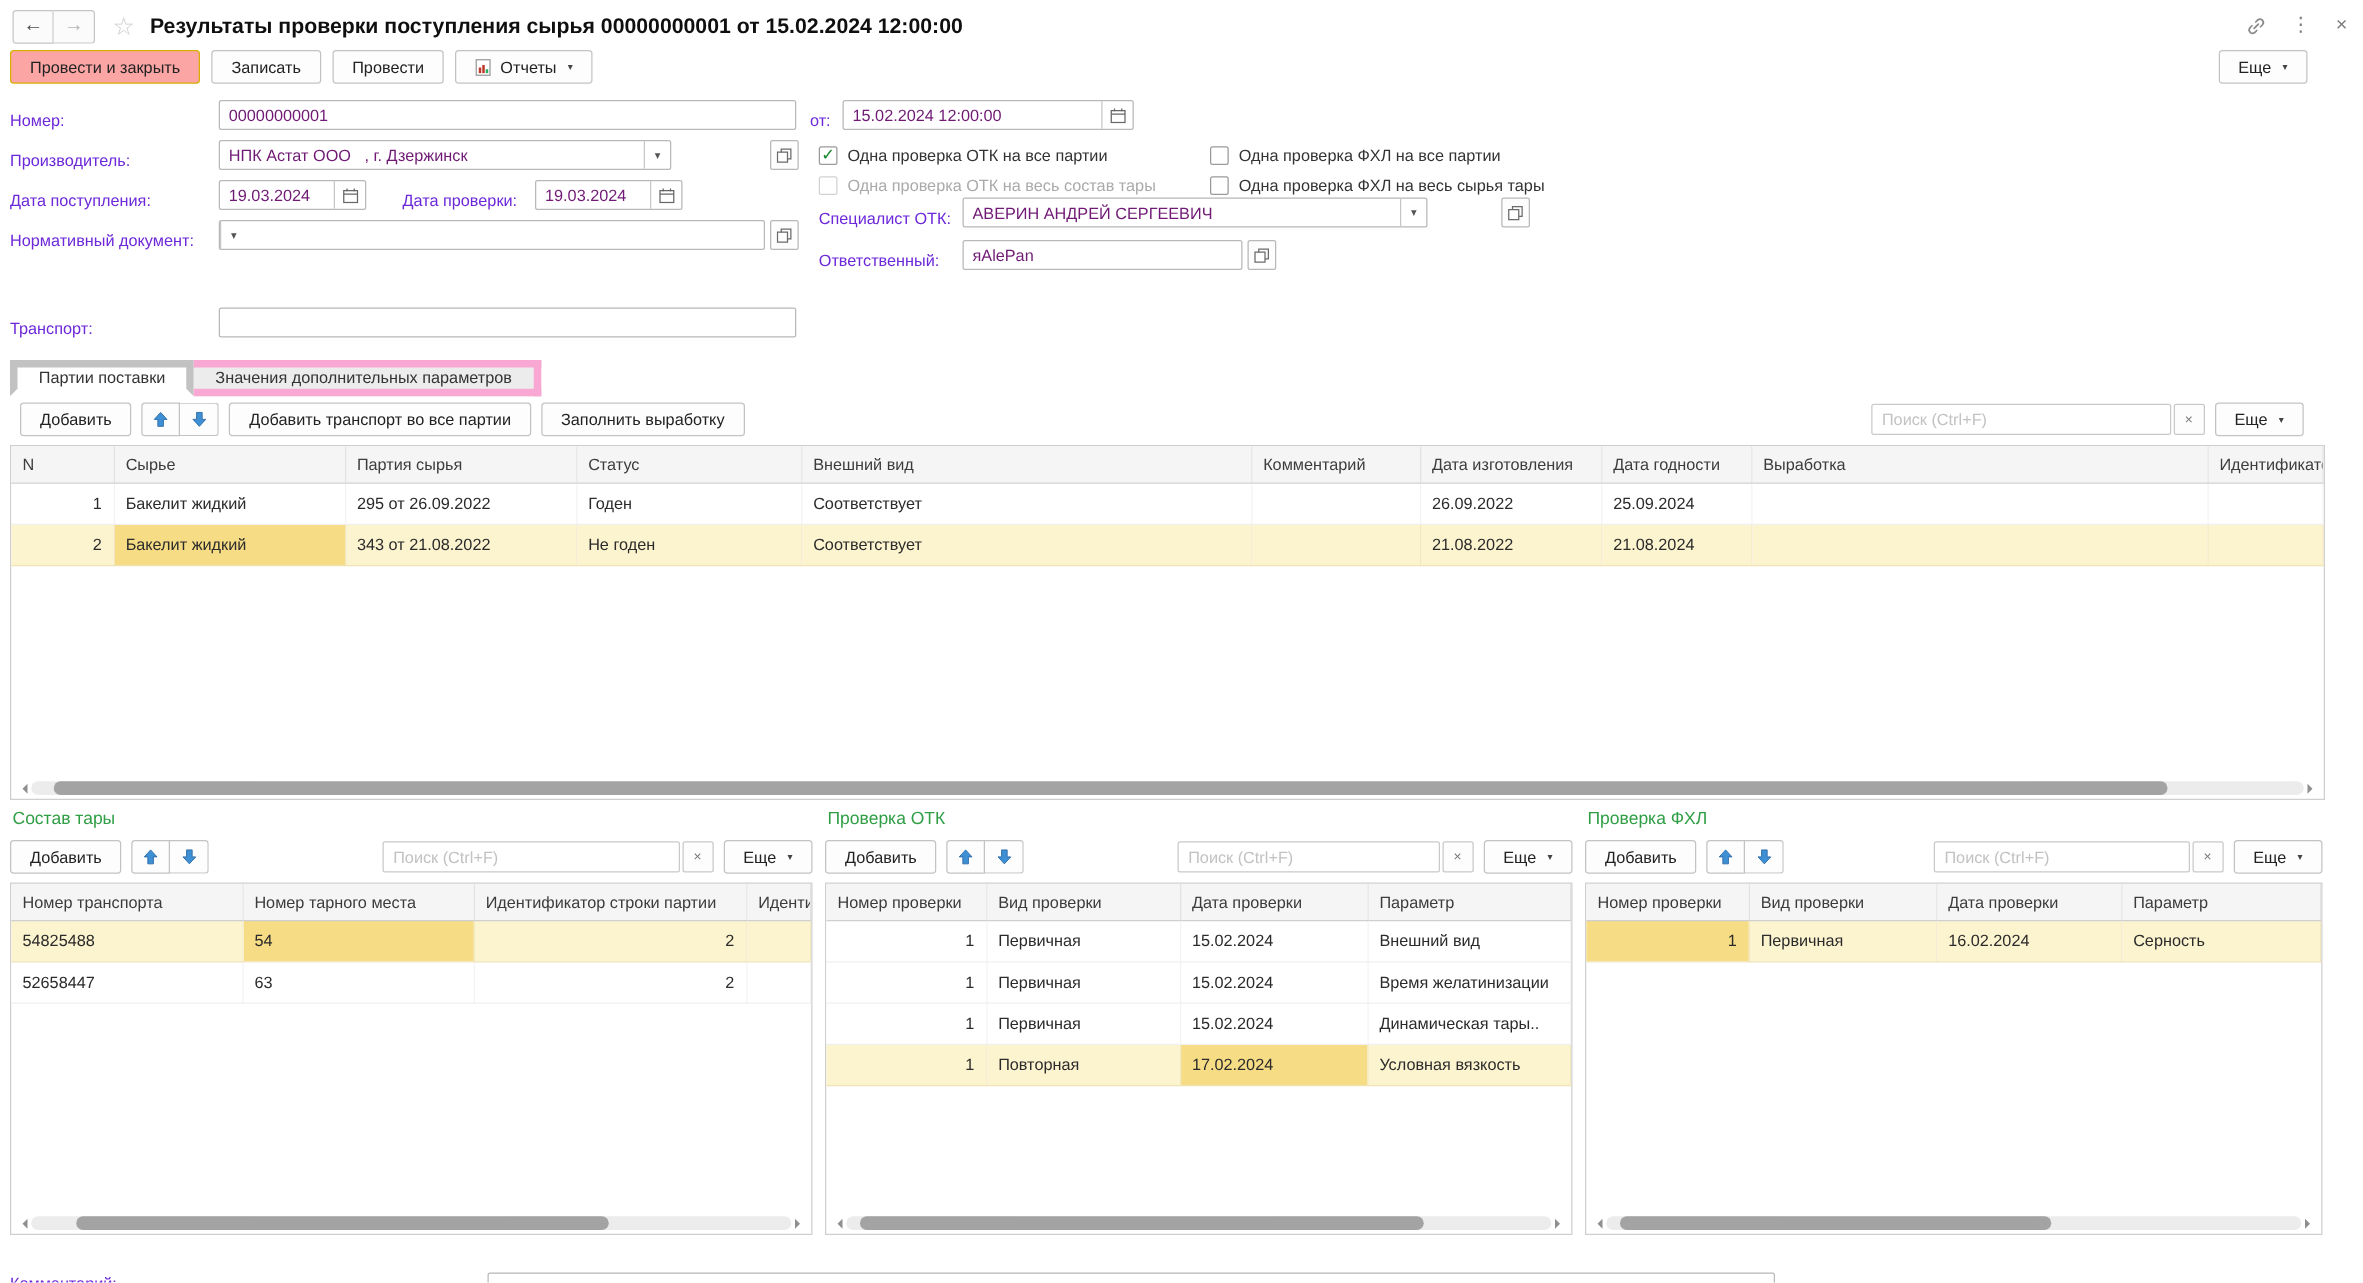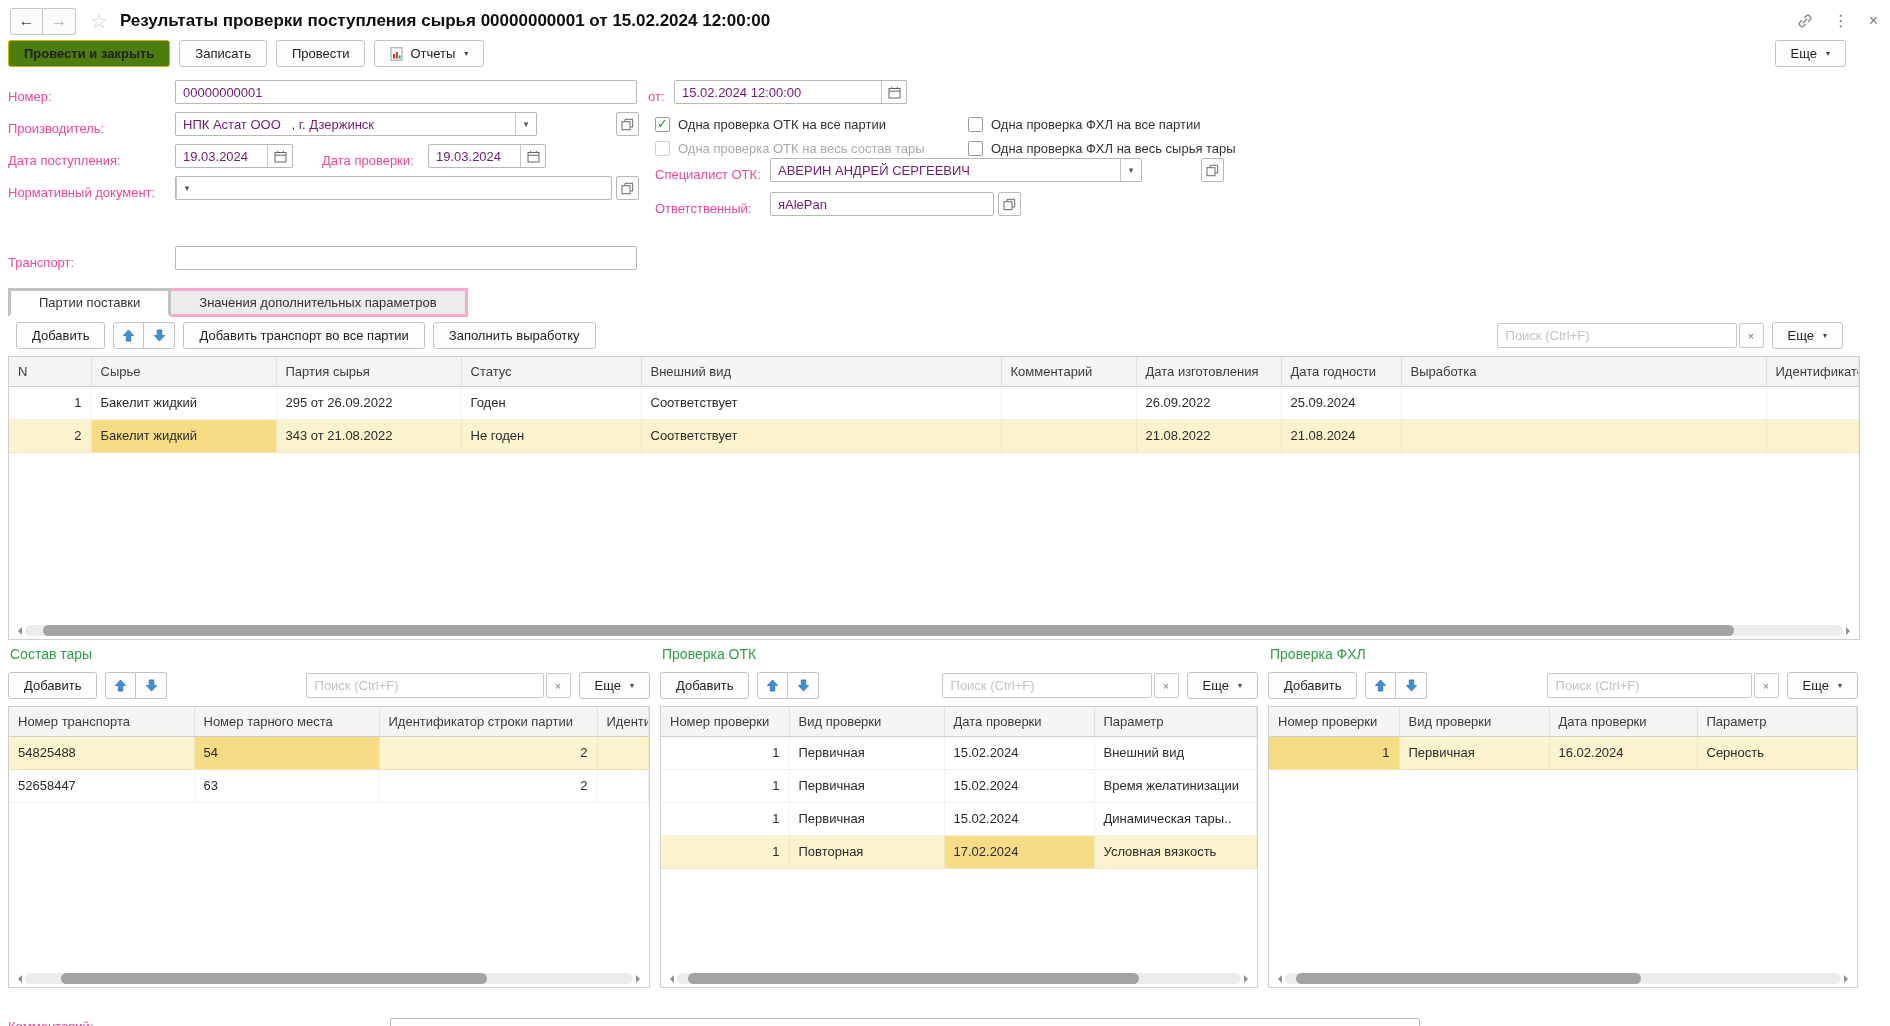--- a/index.html
+++ b/index.html
@@ -13,37 +13,37 @@
 .nav-btn.back{border-radius:3px 0 0 3px}
 .nav-btn.fwd{border-left:none;border-radius:0 3px 3px 0;color:#b3b3b3}
 .star{font-size:20px;color:#cccccc;margin-left:14px}
 .title{font-size:17px;font-weight:bold;color:#0f0f0f;white-space:nowrap;margin-left:12px}
 .win-icons{margin-left:auto;display:flex;align-items:center;gap:20px;color:#7d7d7d}
 .win-ic{font-size:16px;display:flex;align-items:center;line-height:1}
 
 .cmdbar{position:absolute;left:8px;top:40px;right:44px;height:27px;display:flex;align-items:center;gap:9px}
 .btn{display:inline-flex;align-items:center;justify-content:center;gap:7px;height:27px;padding:0 15px;background:#fdfdfd;border:1px solid #c3c3c3;border-radius:3px;color:#222;white-space:nowrap}
 .btn .caret{font-size:8px;color:#444;line-height:1;margin-left:2px}
-.btn-yellow{background:#4d7c0f;border-color:#d8ae00;font-weight:bold}
+.btn-yellow{background:#fca5a5;border-color:#d8ae00;font-weight:normal}
 .spacer{flex:1}
 
-.lbl{position:absolute;height:24px;display:flex;align-items:center;color:#ec4899;white-space:nowrap}
+.lbl{position:absolute;height:24px;display:flex;align-items:center;color:#6d28d9;white-space:nowrap}
 .field{position:absolute;height:24px;display:flex;align-items:stretch;border:1px solid #b8b8b8;border-radius:2px;background:#fff}
 .field input{flex:1;min-width:0;border:0;outline:0;padding:0 7px;font:inherit;color:#701a75;background:transparent}
 .seg{width:21px;display:flex;align-items:center;justify-content:center;border-left:1px solid #c6c6c6;color:#555;font-size:9px}
 .seg.cal{width:25px}
 .sq-btn{position:absolute;width:23px;height:24px;border:1px solid #b8b8b8;border-radius:2px;background:#fdfdfd;display:flex;align-items:center;justify-content:center;padding:0}
 .cb{position:absolute;display:flex;align-items:center;gap:8px;height:18px;cursor:pointer;white-space:nowrap}
 .cb-box{width:15px;height:15px;border:1px solid #9a9a9a;border-radius:2px;background:#fff;display:flex;align-items:center;justify-content:center;flex:none}
 .cb-check{color:#1d8a31;font-weight:bold;font-size:13px;line-height:1;margin-top:-2px}
 .cb-disabled .cb-box{border-color:#d2d2d2}
 .cb-disabled .cb-label{color:#aaaaaa}
 
 .tabs{position:absolute;left:8px;top:288px;height:29px;display:flex}
-.tab{height:29px;display:flex;align-items:center;justify-content:center;padding:0 28px;border:3px solid #f9a8d4;background:#ececec;color:#333;white-space:nowrap}
+.tab{height:29px;display:flex;align-items:flex-start;justify-content:center;padding:0 17px;border:6px solid #f9a8d4;background:#ececec;color:#333;white-space:nowrap}
 .tab + .tab{border-left:none}
 .tab.active{background:#fff;border-color:#c2c2c2;border-bottom-color:#fff}
 
 .toolbar{position:absolute;display:flex;align-items:center;gap:8px}
 .arrow-group{display:flex}
 .arrow-btn{width:31px;height:27px;background:#fdfdfd;border:1px solid #c3c3c3;display:flex;align-items:center;justify-content:center;padding:0}
 .arrow-btn.up{border-radius:3px 0 0 3px}
 .arrow-btn.down{border-left:none;border-radius:0 3px 3px 0}
 .search{height:25px;border:1px solid #c9c9c9;border-radius:2px;padding:0 8px;font:inherit;color:#333;outline:none}
 .search::placeholder{color:#c2c2c2}

